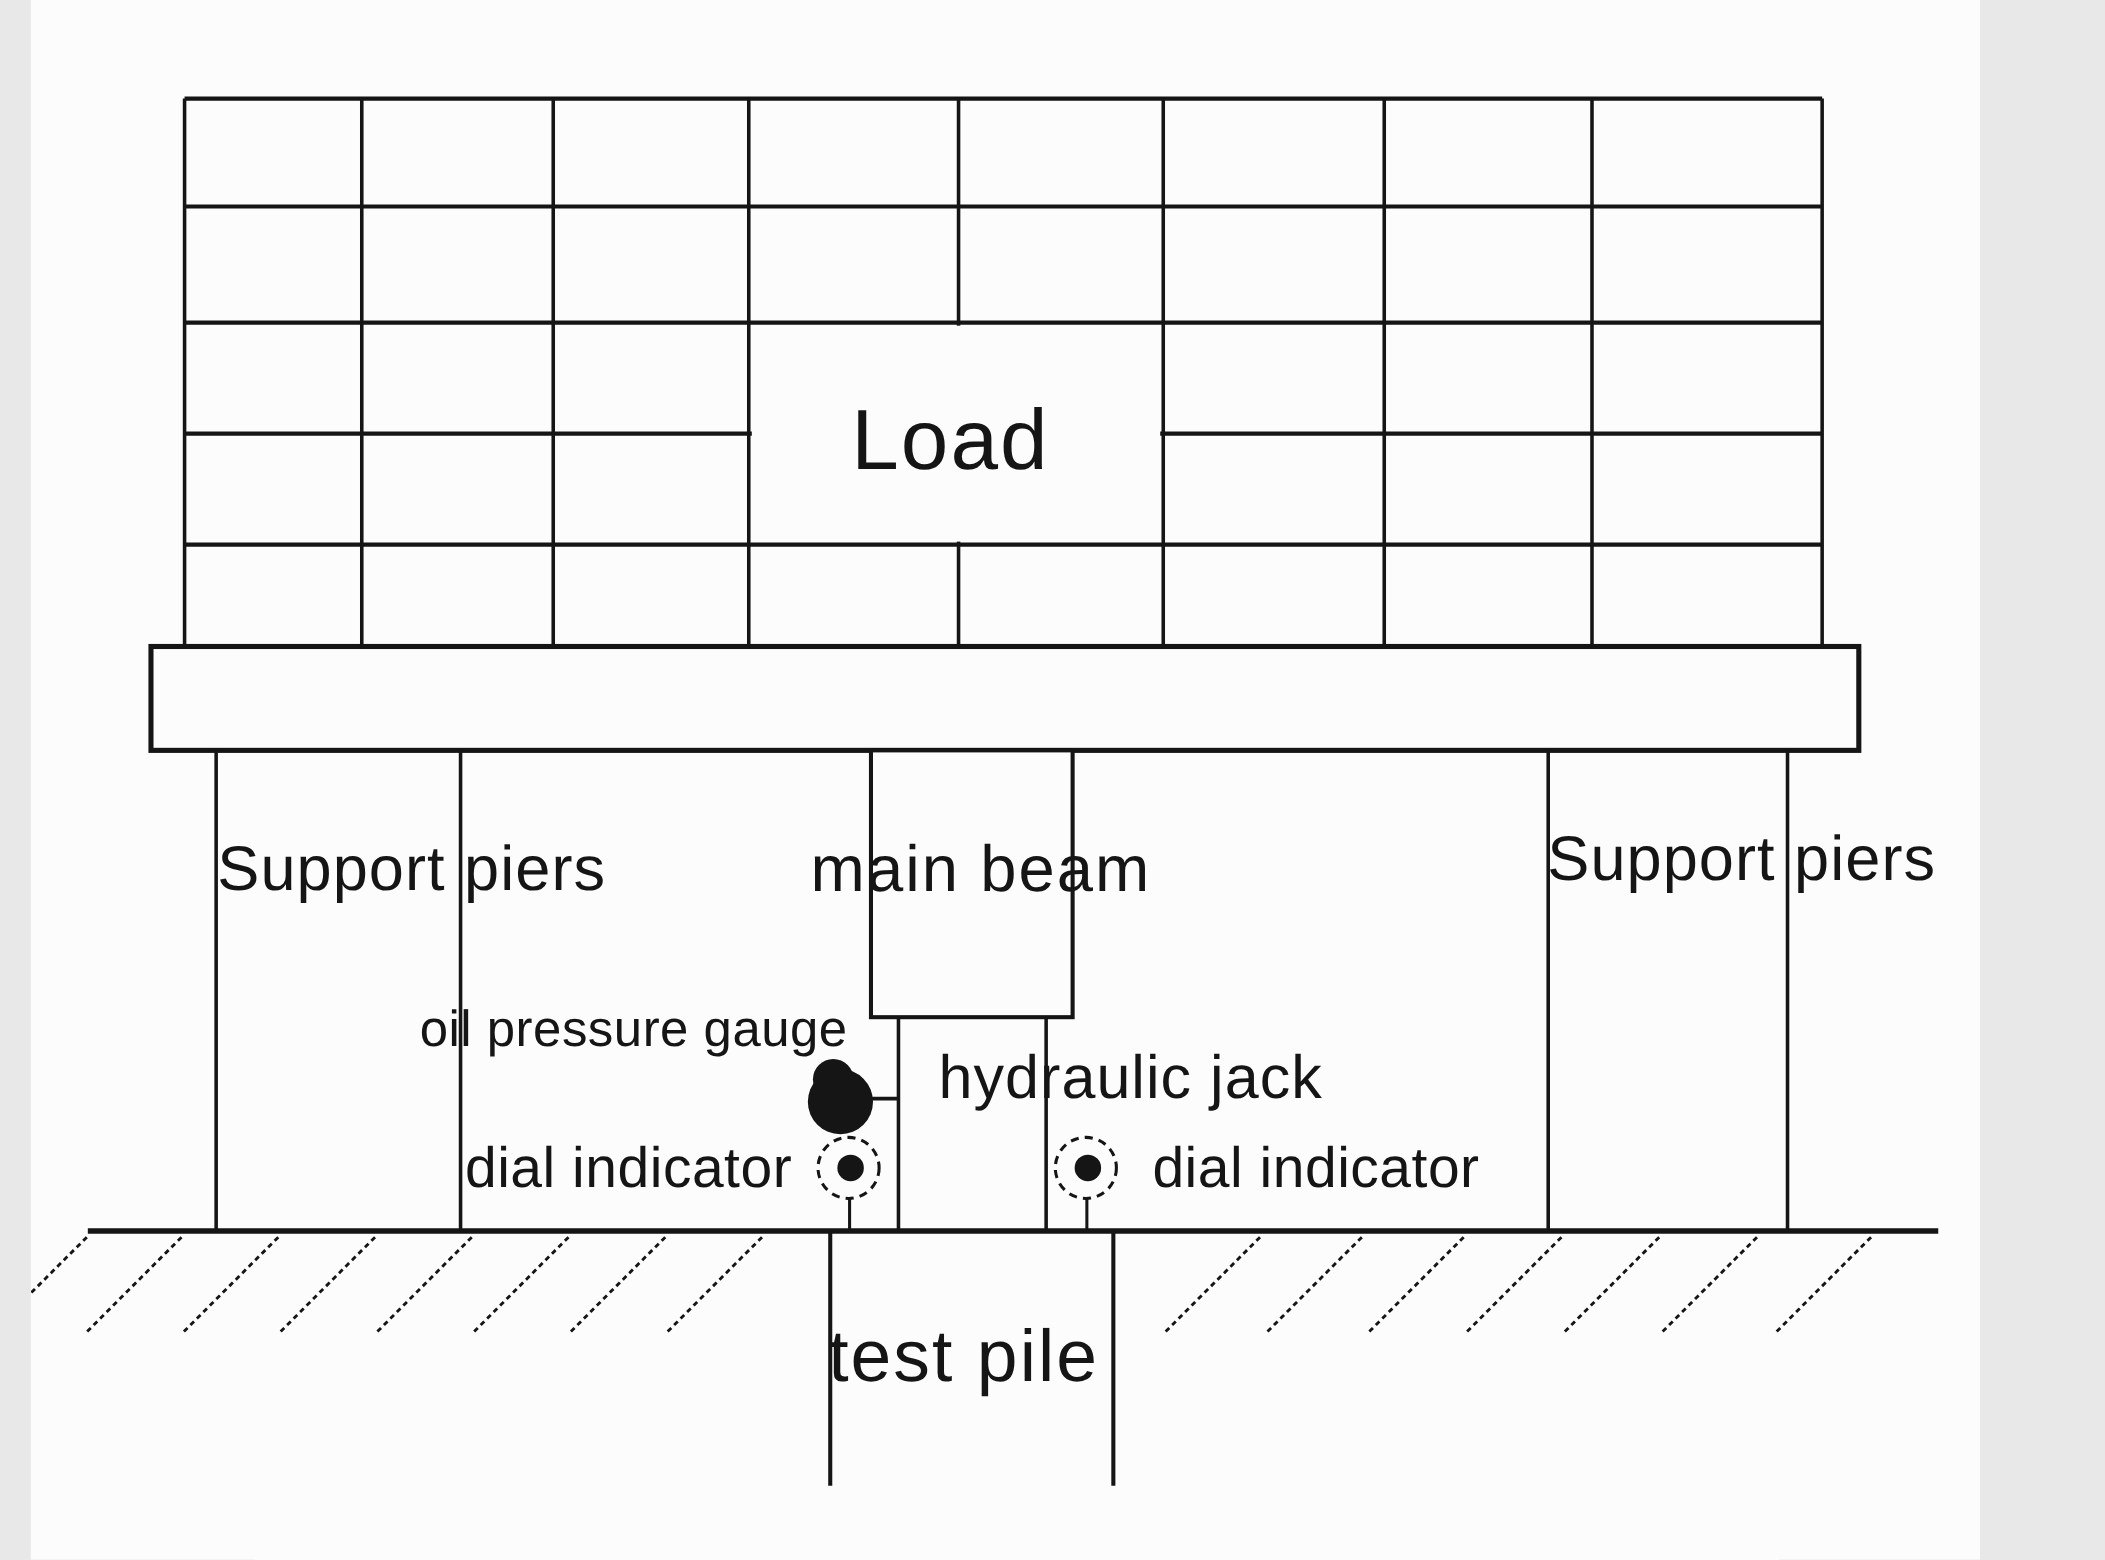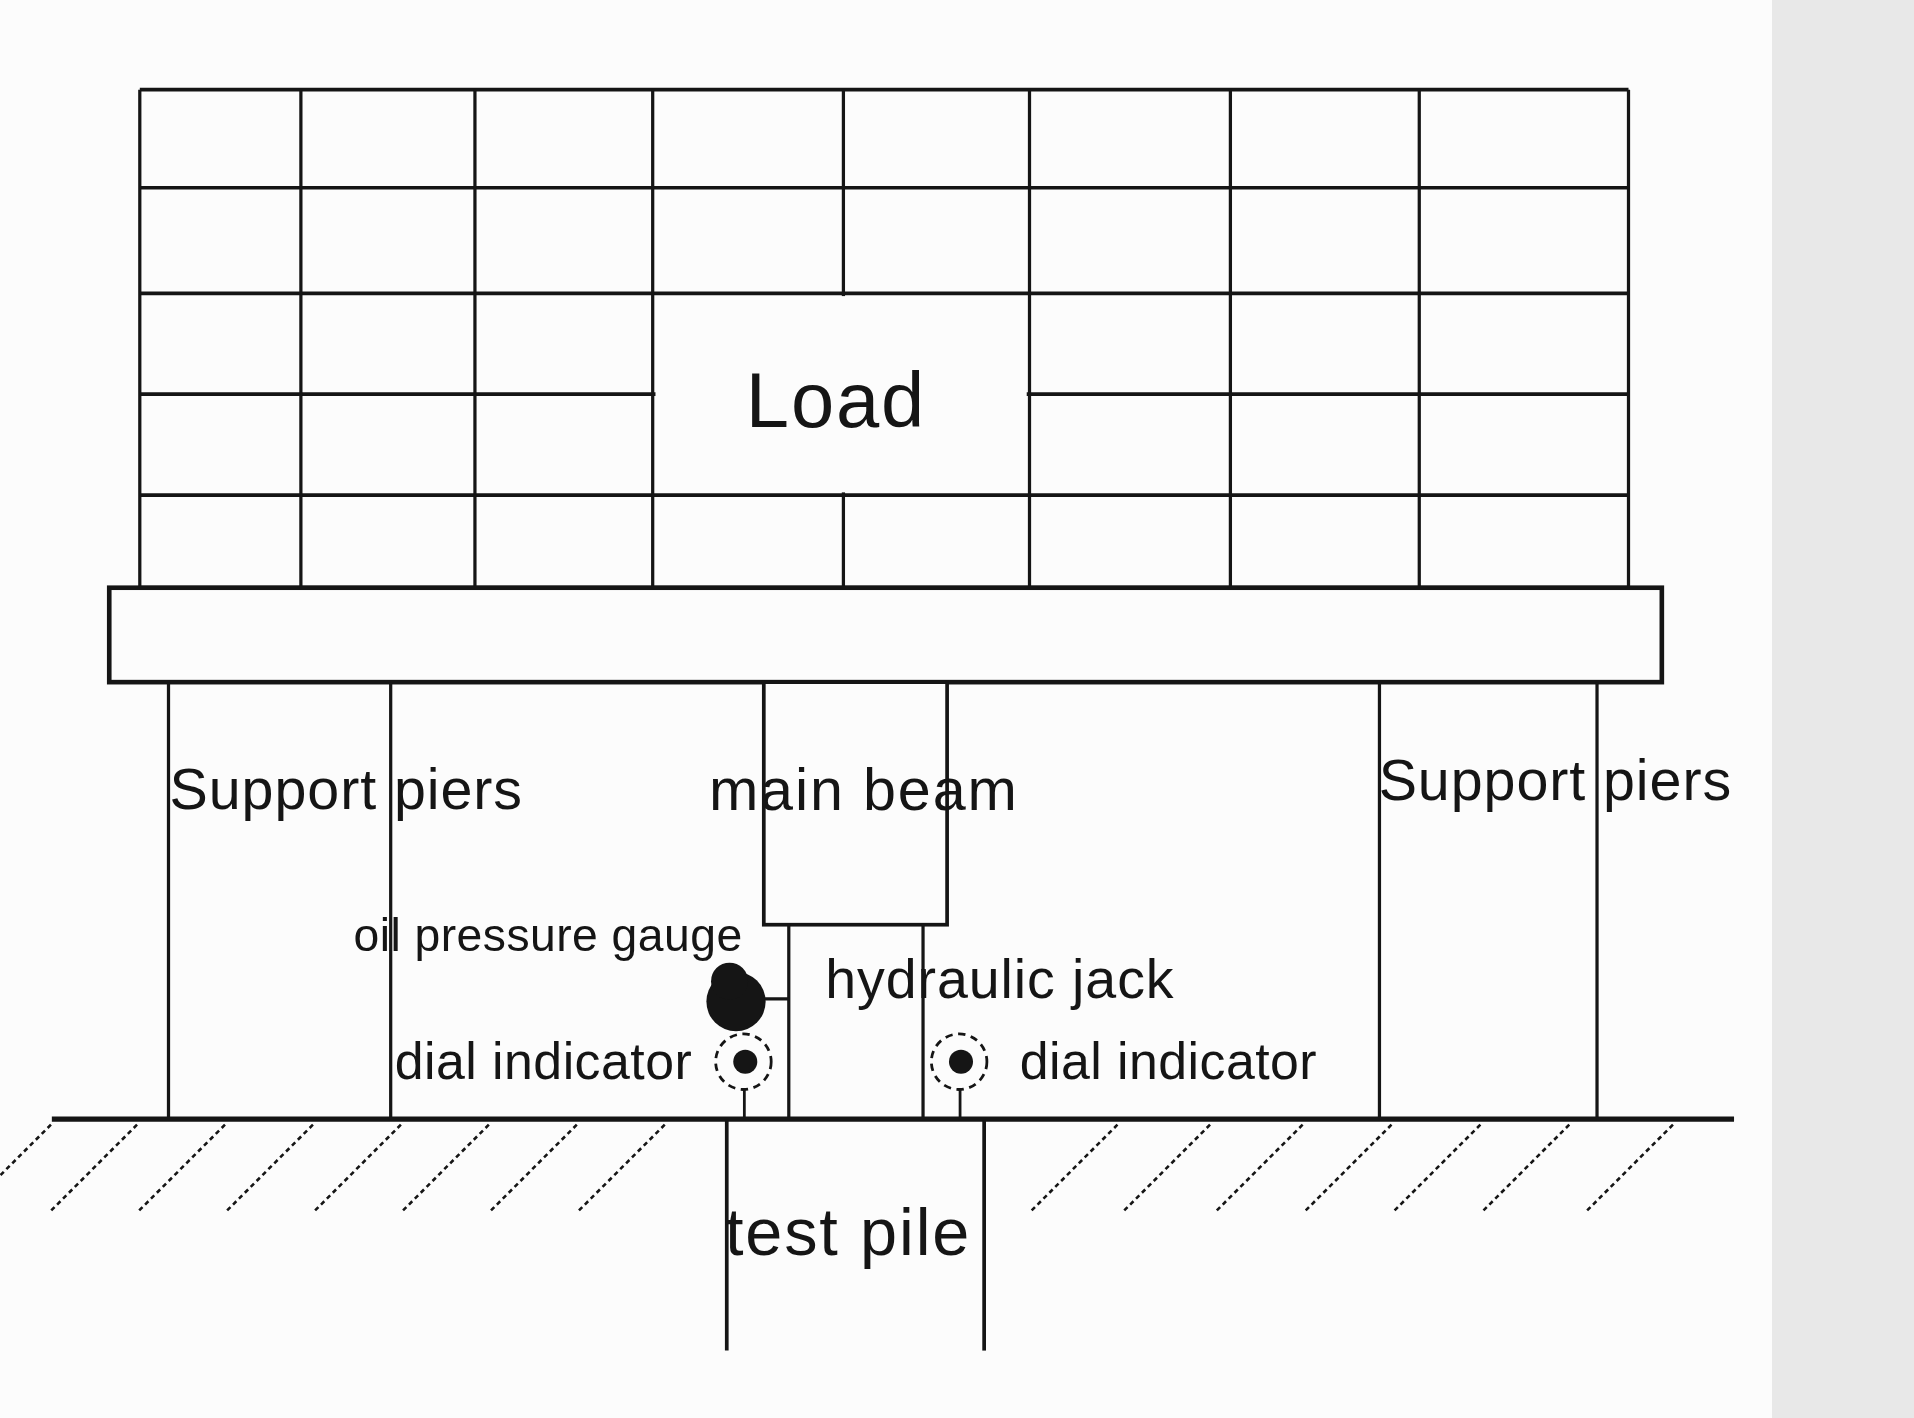--- a/index.html
+++ b/index.html
@@ -3,20 +3,21 @@
 <meta charset="utf-8">
 <style>
   :root { --ink: #151515; --paper: #fcfcfc; }
   html,body { margin:0; padding:0; background:#e8e8e8; }
   .stage {
     width: 1772px; height: 1418px;
     background: var(--paper);
     position: relative;
     font-family: "Liberation Sans", sans-serif;
     overflow: hidden;
+    margin-left: 28px;
   }
   svg { display:block; width:100%; height:100%; }
   .ln   { stroke: var(--ink); fill: none; }
   .fillw{ fill: var(--paper); }
   text  {
     fill: var(--ink);
     font-family: "Liberation Sans", "DejaVu Sans", sans-serif;
   }
   .lbl        { font-size: 62px; letter-spacing: 1px; }
   .lbl-load   { font-size: 84px; letter-spacing: 2px; }

